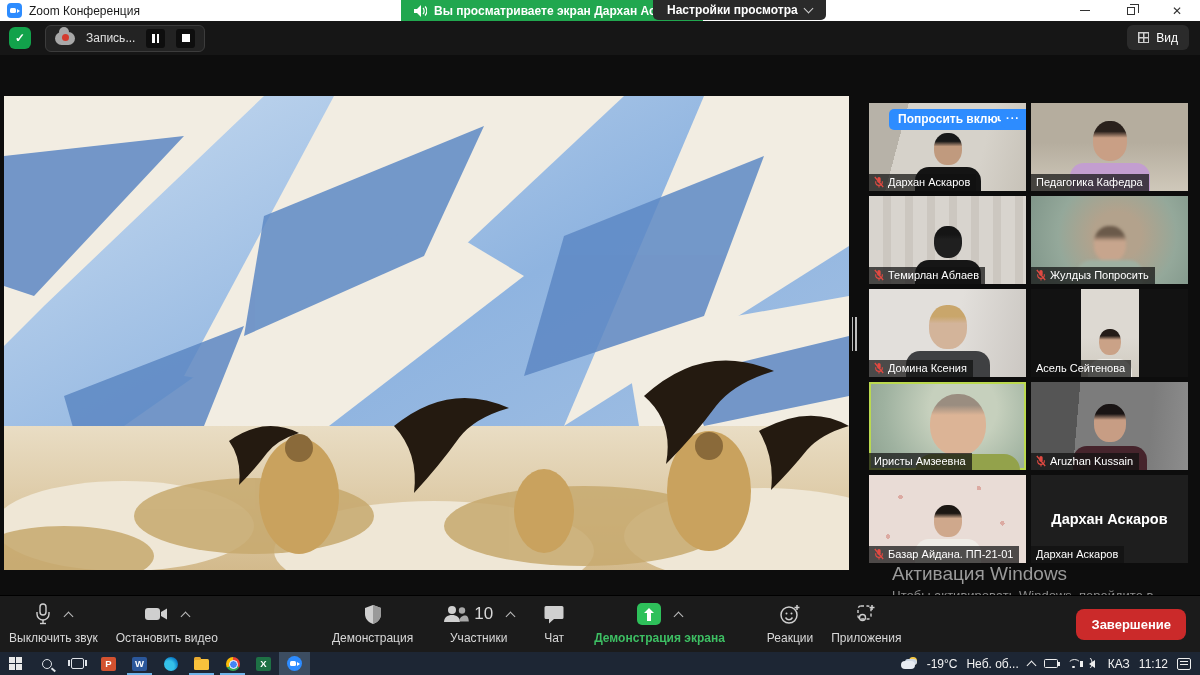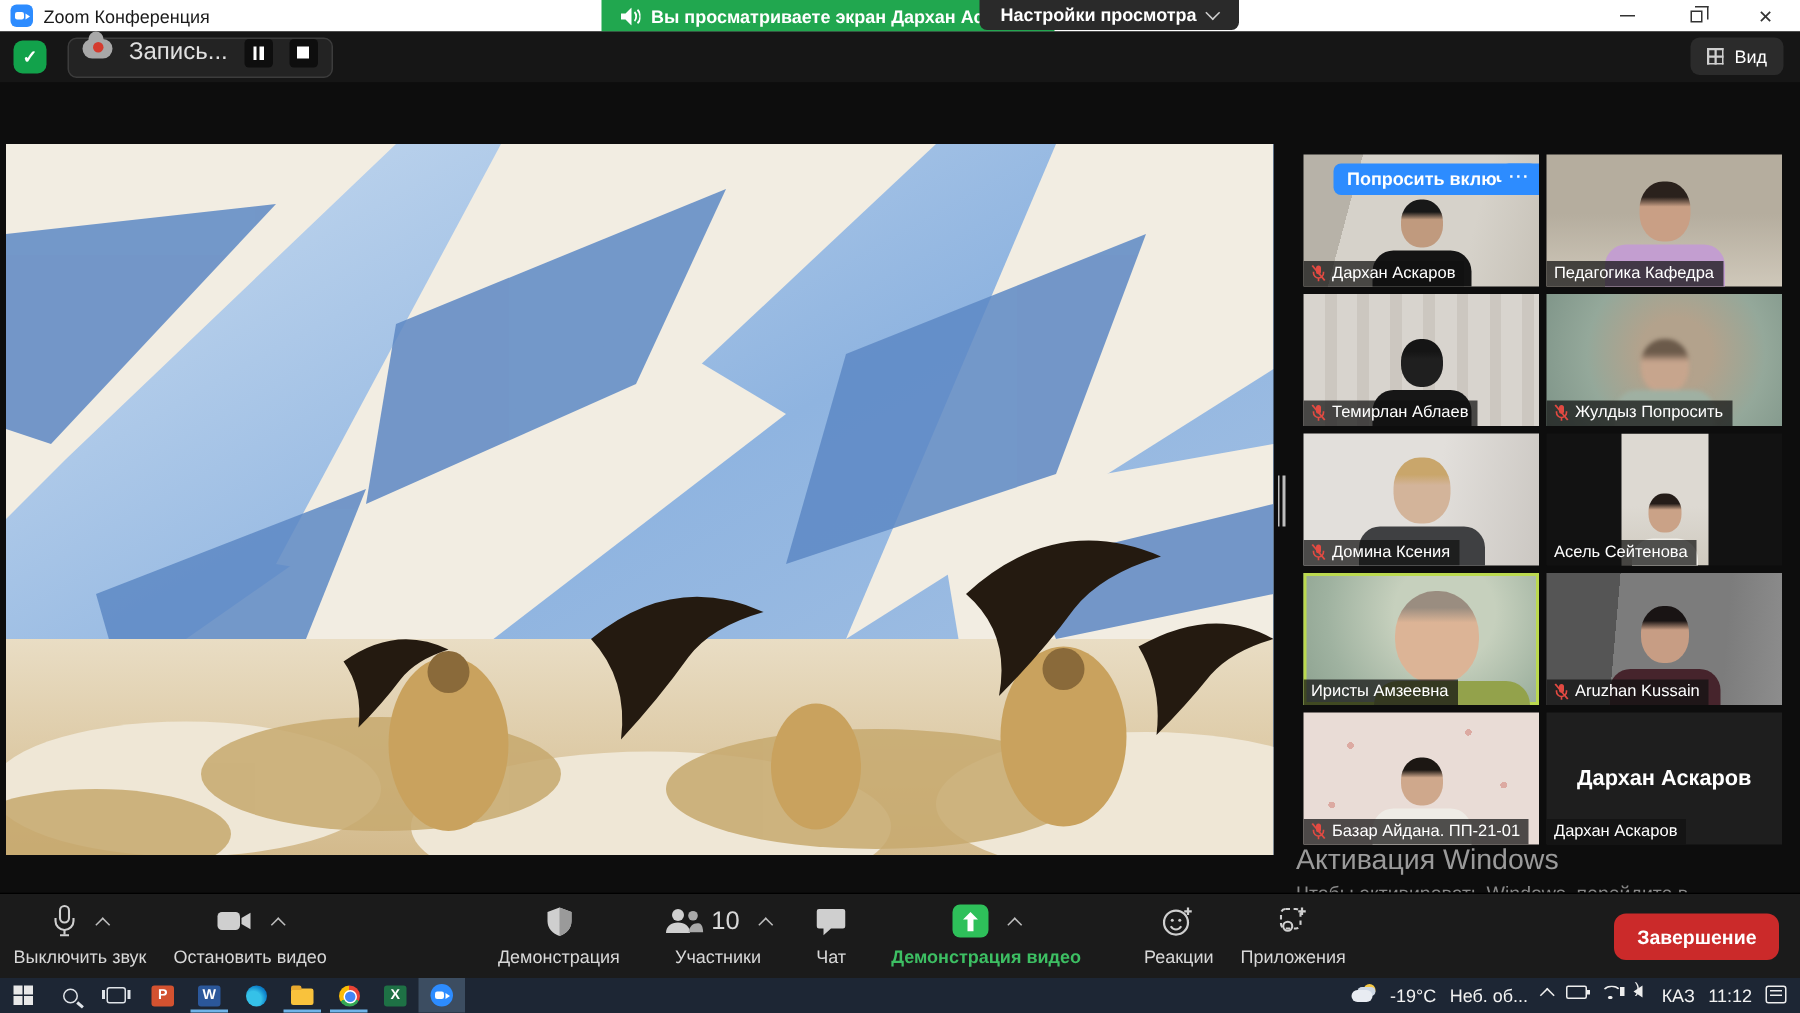--- a/index.html
+++ b/index.html
@@ -22,21 +22,21 @@
   .glyph-min{width:10px;height:1.5px;background:#333}
   .glyph-restore{width:8px;height:8px;border:1.2px solid #333;position:relative;background:#fff}
   .glyph-restore::before{content:"";position:absolute;left:1.5px;top:-3.5px;width:8px;height:8px;border:1.2px solid #333;border-left:none;border-bottom:none}
   .glyph-close{font-size:12px;color:#333;line-height:1}
 
   
   .menubar{height:34px;background:#161616;display:flex;align-items:center;position:relative}
   .shield-btn{width:22px;height:22px;margin-left:9px;border-radius:6px;background:#12A24B;color:#fff;
     display:flex;align-items:center;justify-content:center;font-size:12px;font-weight:bold;flex:none}
   .record-widget{margin-left:14px;height:27px;background:#232323;border:1px solid #3c3c3c;border-radius:6px;
-    display:flex;gap:11px;padding:0 9px;color:#e0e0e0;font-size:16px}
+    display:flex;align-items:center;gap:11px;padding:0 9px;color:#e0e0e0;font-size:12px}
   .cloud-rec{position:relative;width:20px;height:13px;background:#a8a8a8;border-radius:7px}
   .cloud-rec::before{content:"";position:absolute;left:4px;top:-5px;width:10px;height:10px;border-radius:50%;background:#a8a8a8}
   .cloud-rec::after{content:"";position:absolute;left:7px;top:2px;width:7px;height:7px;border-radius:50%;background:#d43b2e;z-index:1}
   .rec-btn{width:19px;height:19px;background:#0e0e0e;border-radius:3px;display:flex;align-items:center;justify-content:center;gap:2px}
   .pause-bar{width:2.5px;height:9px;background:#fff}
   .stop-sq{width:8px;height:8px;background:#fff}
   .view-btn{position:absolute;right:11px;top:4px;height:25px;background:#2b2b2b;border-radius:6px;color:#fff;font-size:12px;
     display:flex;align-items:center;gap:7px;padding:0 11px}
   .grid-icon{width:11px;height:11px;
     background:linear-gradient(#cfcfcf,#cfcfcf),linear-gradient(#cfcfcf,#cfcfcf),linear-gradient(#cfcfcf,#cfcfcf),
@@ -79,21 +79,21 @@
   .bigface .head{position:absolute;left:8px;top:2px;width:56px;height:62px;border-radius:48%;
     background:linear-gradient(#9a8d80 0 18%,#dcb496 34%)}
   .bigface .body{position:absolute;left:-6px;bottom:-8px;width:104px;height:30px;border-radius:16px 16px 0 0;background:#93a24b}
   .novideo-name{position:absolute;left:0;right:0;top:36px;text-align:center;color:#fff;font-size:14.5px;font-weight:bold}
   .ask-btn{position:absolute;left:20px;top:6px;background:#2D8CFF;color:#fff;font-size:12px;font-weight:bold;
     padding:3px 9px 4px;border-radius:5px;z-index:5;white-space:nowrap}
   .more-btn{position:absolute;right:1px;top:6px;background:#2D8CFF;color:#fff;font-size:11px;font-weight:bold;
     padding:3px 5px 4px;border-radius:5px;z-index:5;letter-spacing:1px}
 
   
-  .watermark{position:absolute;left:864px;top:508px;color:#8f8f8f;z-index:2}
+  .watermark{position:absolute;left:892px;top:508px;color:#8f8f8f;z-index:2}
   .watermark .wm-title{font-size:19px;font-weight:normal;color:#9a9a9a}
   .watermark .wm-line{font-size:13px;color:#8a8a8a;margin-top:3px}
 
   
   .toolbar{position:absolute;left:0;right:0;bottom:0;height:57px;background:#1b1b1b;border-top:1px solid #000;
     display:flex;align-items:stretch;color:#d8d8d8;z-index:4}
   .tb-btn{display:flex;flex-direction:column;align-items:center;justify-content:flex-end;gap:5px;padding:6px 9px 7px;font-size:12px;position:relative}
   .tb-iconrow{display:flex;align-items:center;gap:14px;height:24px}
   .caret{width:7px;height:7px;border-left:1.5px solid #bdbdbd;border-top:1.5px solid #bdbdbd;transform:rotate(45deg);margin-top:4px}
   .share-ic{width:24px;height:22px;border-radius:5px;background:#2EC05A;display:flex;align-items:center;justify-content:center}
@@ -121,21 +121,21 @@
   .sqapp{width:15px;height:14px;border-radius:2px;color:#fff;font-size:9.5px;font-weight:bold;display:flex;align-items:center;justify-content:center}
   .ppt{background:#d35230}.word{background:#2b579a}.excel{background:#1e7145}
   .edge-ic{width:14px;height:14px;border-radius:50%;background:radial-gradient(circle at 35% 65%,#35c1e8 0 40%,#0c80c9 70%,#0a5ba6)}
   .folder-ic{width:15px;height:11px;background:#f9c23c;border-radius:1.5px;position:relative;margin-top:2px}
   .folder-ic::before{content:"";position:absolute;left:0;top:-2.5px;width:7px;height:3px;background:#e8a92f;border-radius:1.5px 1.5px 0 0}
   .chrome-ic{width:14px;height:14px;border-radius:50%;background:conic-gradient(#ea4335 0 33%,#34a853 33% 66%,#fbbc05 66%);position:relative}
   .chrome-ic::after{content:"";position:absolute;left:3.5px;top:3.5px;width:7px;height:7px;border-radius:50%;background:#4285f4;border:1.5px solid #fff}
   .zoomapp-ic{width:15px;height:15px;border-radius:50%;background:#2D8CFF;position:relative}
   .zoomapp-ic::before{content:"";position:absolute;left:3px;top:5px;width:6px;height:5px;border-radius:1.5px;background:#fff}
   .zoomapp-ic::after{content:"";position:absolute;left:9.5px;top:5.5px;border-left:3px solid #fff;border-top:2.5px solid transparent;border-bottom:2.5px solid transparent}
-  .tray{margin-left:auto;display:flex;align-items:flex-start;gap:9px;padding-right:9px;color:#f2f2f2;font-size:12px}
+  .tray{margin-left:auto;display:flex;align-items:center;gap:9px;padding-right:9px;color:#f2f2f2;font-size:12px}
   .weather-ic{width:17px;height:12px;position:relative}
   .weather-ic::before{content:"";position:absolute;right:1px;top:-1px;width:8px;height:8px;border-radius:50%;background:#f7c944}
   .weather-ic::after{content:"";position:absolute;left:0;top:3px;width:14px;height:8px;border-radius:5px;background:#e8ecf2;box-shadow:3px -3px 0 -1px #cfd8e4}
   .tray-chev{width:7px;height:7px;border-left:1.6px solid #eee;border-top:1.6px solid #eee;transform:rotate(45deg);margin-top:3px}
   .batt{width:14px;height:9px;border:1.3px solid #eee;border-radius:1.5px;position:relative}
   .batt::after{content:"";position:absolute;right:-3px;top:2px;width:1.8px;height:3.5px;background:#eee}
   .wifi{width:13px;height:10px;position:relative;overflow:hidden}
   .wifi::before{content:"";position:absolute;left:0;top:0;width:13px;height:13px;border:1.5px solid #eee;border-radius:50%;clip-path:polygon(50% 50%,0 0,100% 0)}
   .wifi::after{content:"";position:absolute;left:5.5px;top:7px;width:2.5px;height:2.5px;background:#eee;border-radius:50%}
   .spk{width:0;height:0;border-top:4px solid transparent;border-bottom:4px solid transparent;border-right:6px solid #eee;position:relative;margin-right:4px}
@@ -463,21 +463,21 @@
     <div class="sp2"></div>
     <div class="tb-btn">
       <div class="tb-iconrow">
         <span class="share-ic">
           <svg width="12" height="13" viewBox="0 0 12 13">
               <path d="M6 0l5 5H8v8H4V5H1z" fill="#fff"></path>
             </svg>
         </span>
         <span class="caret"></span>
       </div>
-      <span class="share-label">Демонстрация видео</span>
+      <span class="share-label">Демонстрация экрана</span>
     </div>
     <div class="sp2"></div>
     <div class="sp2"></div>
     <div class="tb-btn">
       <div class="tb-iconrow">
         <svg width="21" height="21" viewBox="0 0 21 21">
             <circle cx="9" cy="11" r="8" fill="none" stroke="#cfcfcf" stroke-width="1.5"></circle>
             <circle cx="6.5" cy="9.5" r="1" fill="#cfcfcf"></circle>
             <circle cx="11.5" cy="9.5" r="1" fill="#cfcfcf"></circle>
             <path d="M5.5 13.5c1 1.5 2.3 2.2 3.5 2.2s2.5-.7 3.5-2.2" fill="none" stroke="#cfcfcf" stroke-width="1.4"></path>

